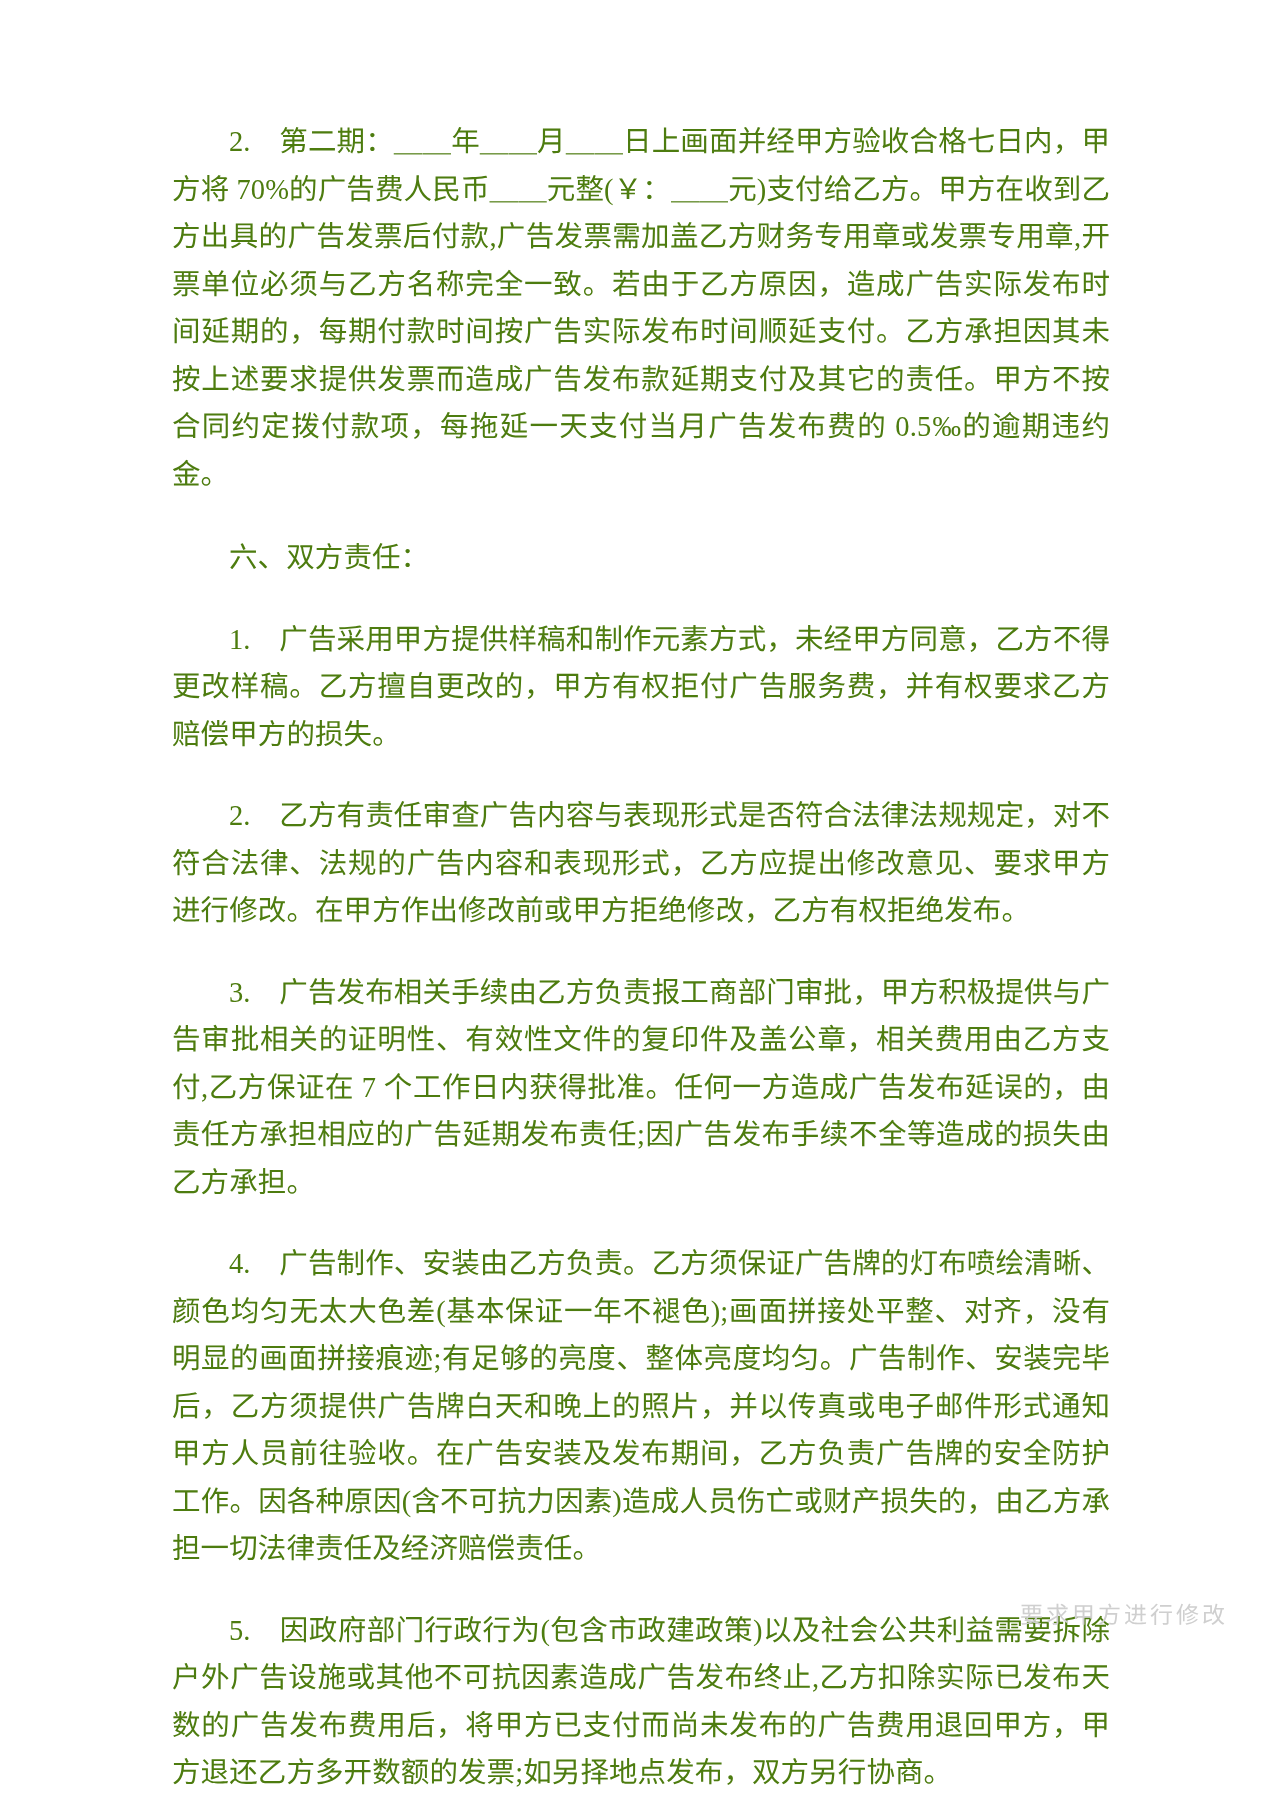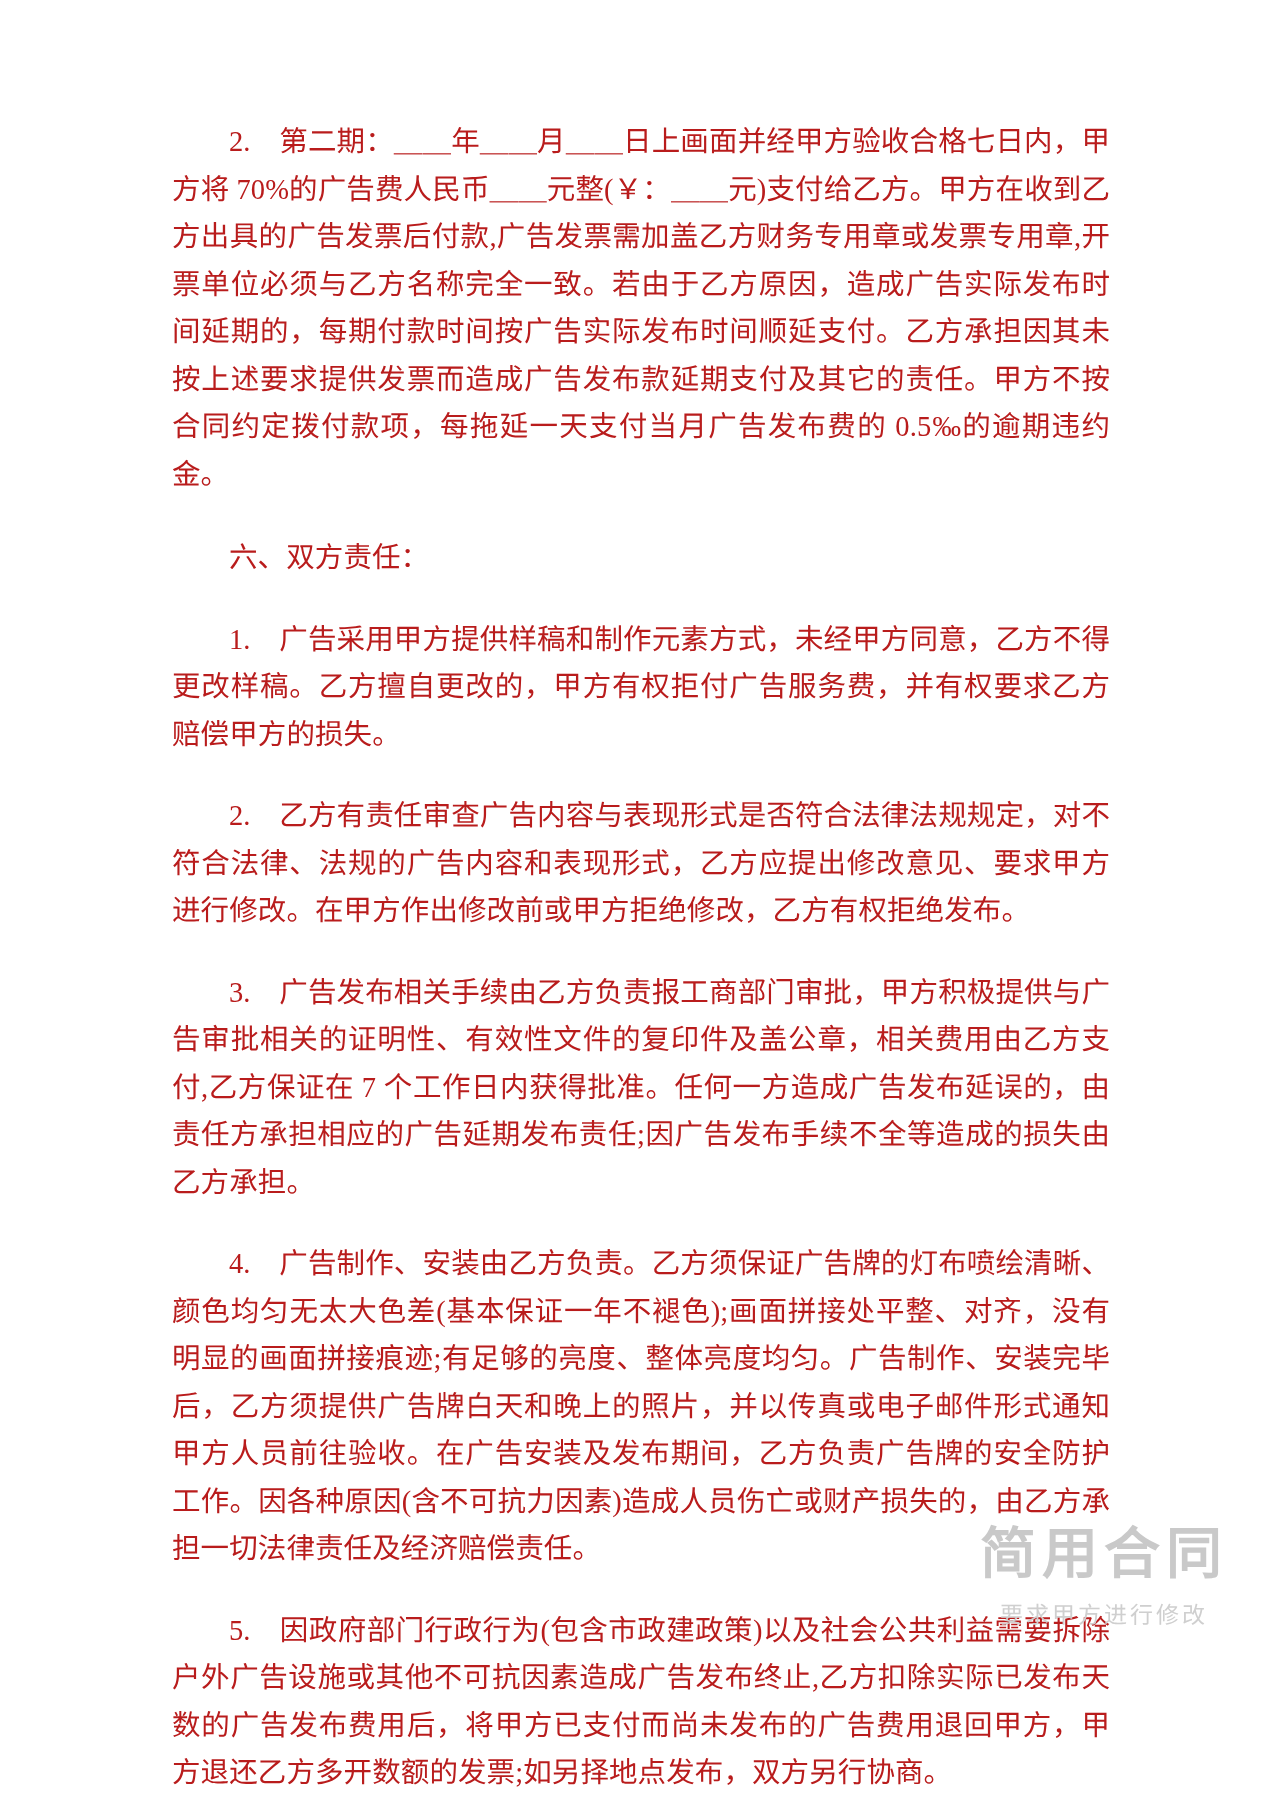--- a/index.html
+++ b/index.html
@@ -22,21 +22,21 @@
     left: 172px;
     top: 118px;
     width: 938px;
   }
 
   p.para {
     margin: 0 0 0 0;
     font-family: "Liberation Serif", "DejaVu Serif", serif;
     font-size: 28.5px;
     line-height: 47.5px;
-    color: #b91c1c;
+    color: #4d7c0f;
     text-align: justify;
     text-justify: inter-ideograph;
     letter-spacing: 0.1px;
     text-indent: 0;
     white-space: pre-wrap;
   }
 
   p.indent {
     text-indent: 57px;
   }
@@ -97,17 +97,16 @@
 
     <p class="para listitem">3.　广告发布相关手续由乙方负责报工商部门审批，甲方积极提供与广告审批相关的证明性、有效性文件的复印件及盖公章，相关费用由乙方支付,乙方保证在 7 个工作日内获得批准。任何一方造成广告发布延误的，由责任方承担相应的广告延期发布责任;因广告发布手续不全等造成的损失由乙方承担。</p>
 
     <p class="para listitem">4.　广告制作、安装由乙方负责。乙方须保证广告牌的灯布喷绘清晰、颜色均匀无太大色差(基本保证一年不褪色);画面拼接处平整、对齐，没有明显的画面拼接痕迹;有足够的亮度、整体亮度均匀。广告制作、安装完毕后，乙方须提供广告牌白天和晚上的照片，并以传真或电子邮件形式通知甲方人员前往验收。在广告安装及发布期间，乙方负责广告牌的安全防护工作。因各种原因(含不可抗力因素)造成人员伤亡或财产损失的，由乙方承担一切法律责任及经济赔偿责任。</p>
 
     <p class="para listitem">5.　因政府部门行政行为(包含市政建政策)以及社会公共利益需要拆除户外广告设施或其他不可抗因素造成广告发布终止,乙方扣除实际已发布天数的广告发布费用后，将甲方已支付而尚未发布的广告费用退回甲方，甲方退还乙方多开数额的发票;如另择地点发布，双方另行协商。</p>
 
   </div>
 
   <div class="watermark">
-    <div class="wm-main">简用合同</div>
     <div class="wm-sub">要求甲方进行修改</div>
   </div>
 
 </div>
 
 </body></html>

